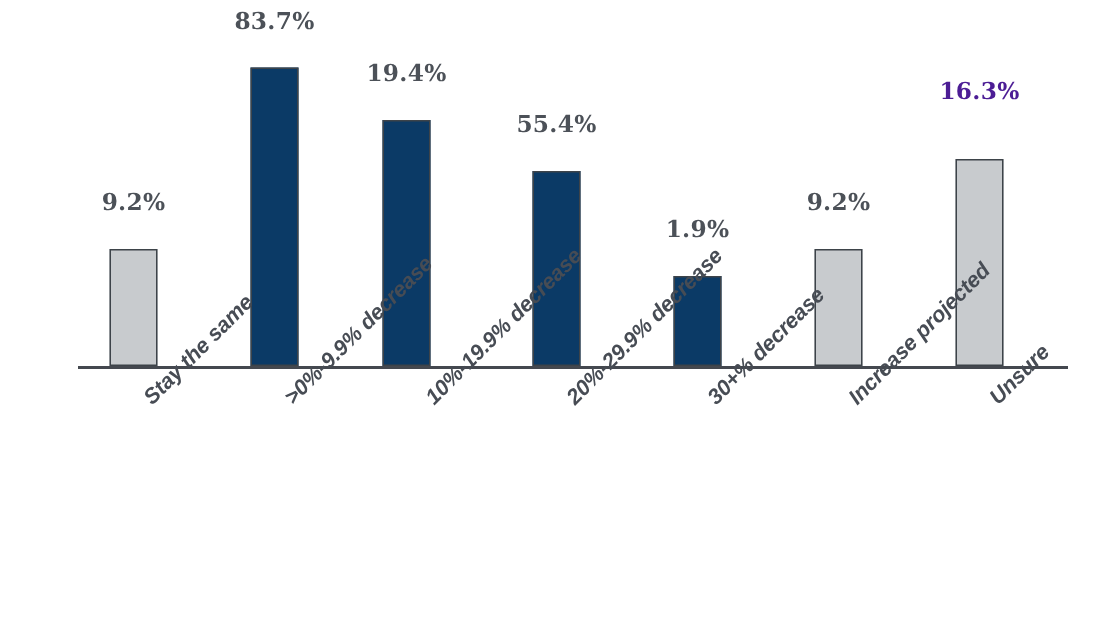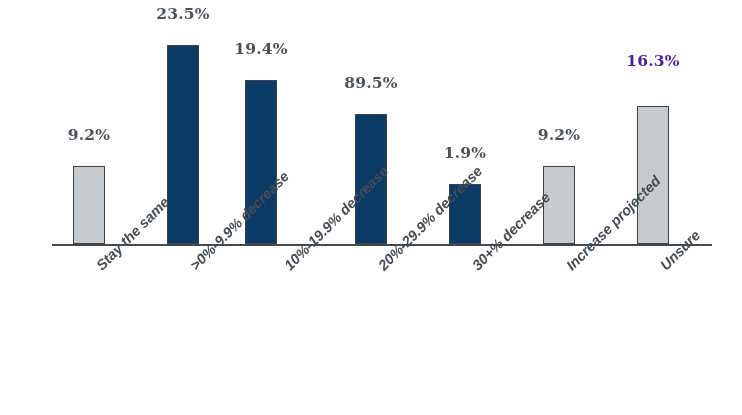--- a/index.html
+++ b/index.html
@@ -89,31 +89,31 @@
 <div id="chart-root" style="background: rgb(255, 255, 255);">
 
   <div id="plot-area">
 
     <div class="bar-group" style="left:42px">
       <div class="bar-label" style="bottom: 99.924px; color: rgb(76, 81, 88);">9.2%</div>
       <div class="bar gray" style="height: 77.924px; background: rgb(200, 203, 206); border-color: rgb(61, 67, 73);"></div>
     </div>
 
     <div class="bar-group" style="left:136px">
-      <div class="bar-label" style="bottom: 221.045px; color: rgb(76, 81, 88);">23.5%</div>
+      <div class="bar-label" style="bottom: 221.045px; color: rgb(76, 81, 88);">83.7%</div>
       <div class="bar navy" style="height: 199.045px; background: rgb(11, 58, 102); border-color: rgb(61, 67, 73);"></div>
     </div>
 
-    <div class="bar-group" style="left:214px">
+    <div class="bar-group" style="left:224px">
       <div class="bar-label" style="bottom: 186.318px; color: rgb(76, 81, 88);">19.4%</div>
       <div class="bar navy" style="height: 164.318px; background: rgb(11, 58, 102); border-color: rgb(61, 67, 73);"></div>
     </div>
 
     <div class="bar-group" style="left:324px">
-      <div class="bar-label" style="bottom: 151.591px; color: rgb(76, 81, 88);">89.5%</div>
+      <div class="bar-label" style="bottom: 151.591px; color: rgb(76, 81, 88);">55.4%</div>
       <div class="bar navy" style="height: 129.591px; background: rgb(11, 58, 102); border-color: rgb(61, 67, 73);"></div>
     </div>
 
     <div class="bar-group" style="left:418px">
       <div class="bar-label" style="bottom: 82.137px; color: rgb(76, 81, 88);">1.9%</div>
       <div class="bar navy" style="height: 60.137px; background: rgb(11, 58, 102); border-color: rgb(61, 67, 73);"></div>
     </div>
 
     <div class="bar-group" style="left:512px">
       <div class="bar-label" style="bottom: 99.924px; color: rgb(76, 81, 88);">9.2%</div>

